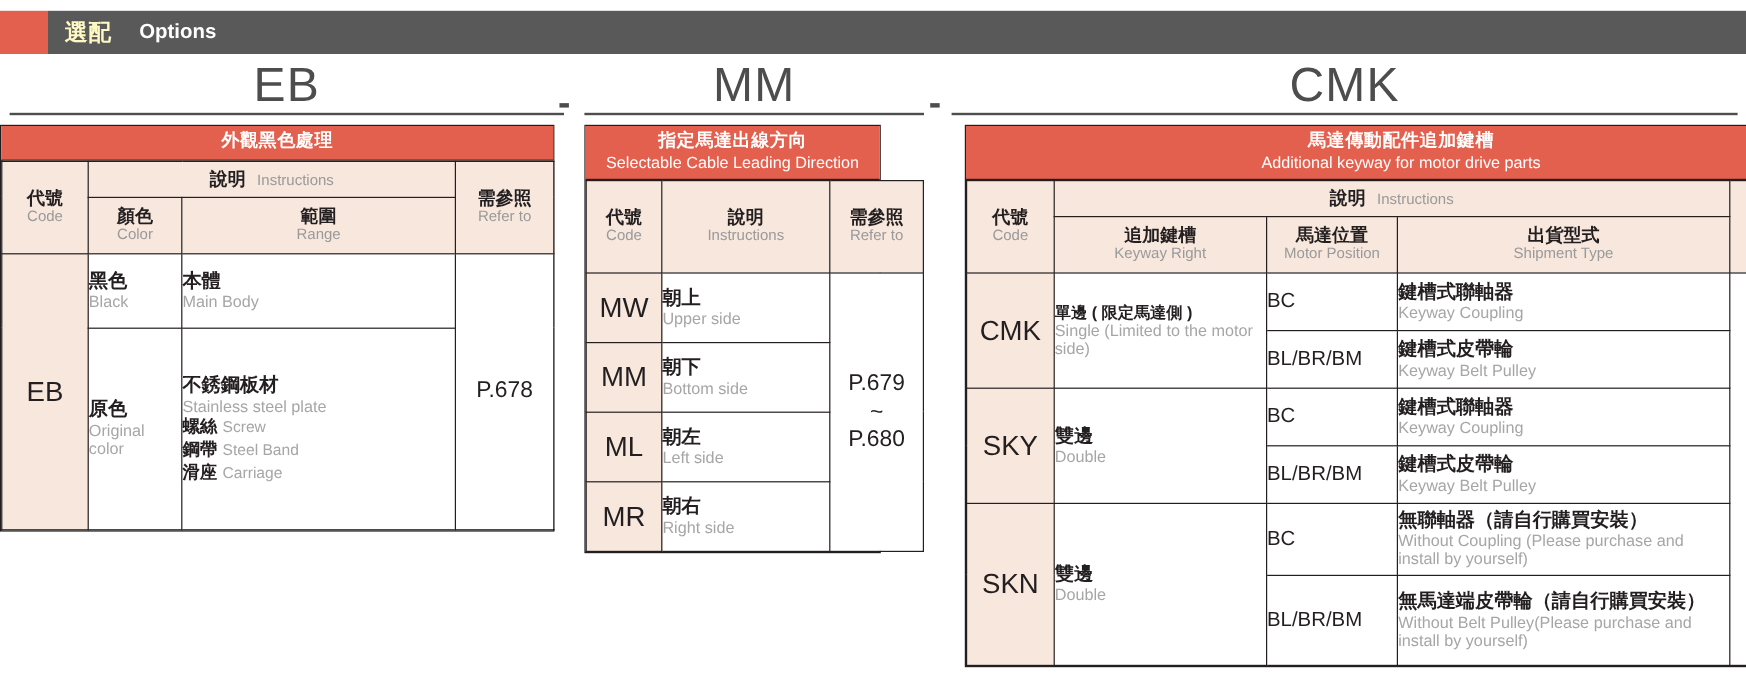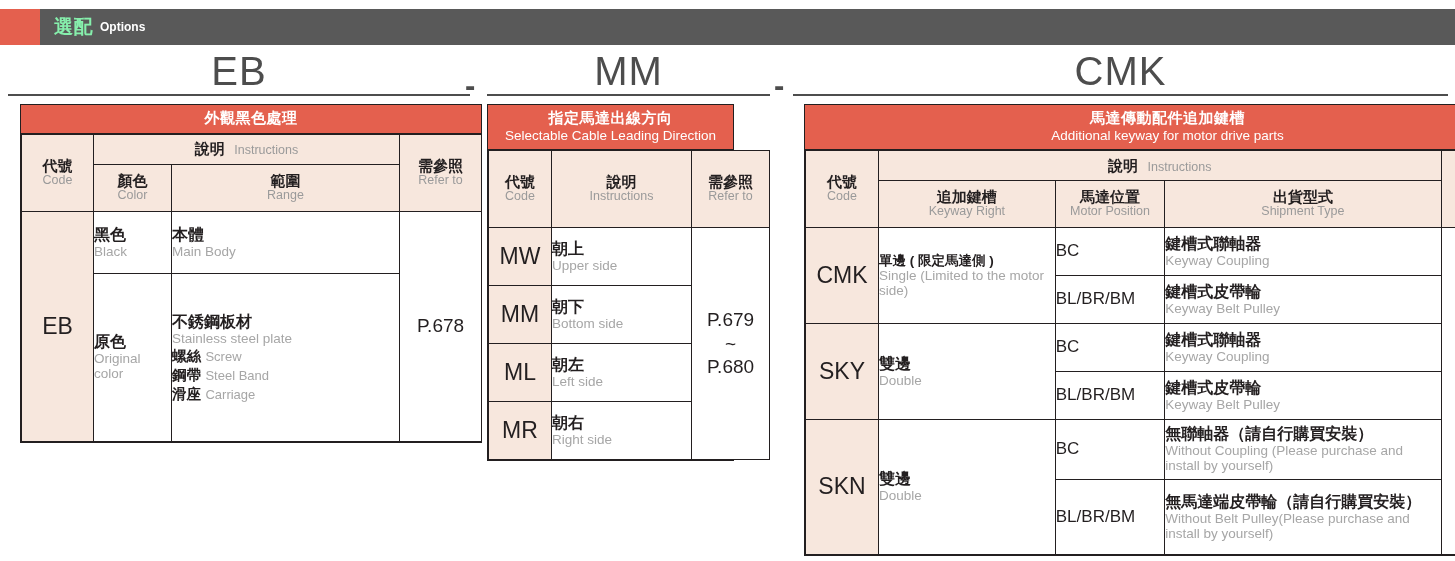--- a/index.html
+++ b/index.html
@@ -10,22 +10,22 @@
     font-family:"Liberation Sans","DejaVu Sans",sans-serif;
     color:#231f20;
     overflow:hidden;
     position:relative;
   }
 
   
   .optbar { position:absolute; left:0; top:9px; width:1455px; height:36px; display:flex; }
   .optbar-accent { width:40px; height:36px; background:#E4604E; flex:0 0 40px; }
   .optbar-body { flex:1; background:#595959; display:flex; align-items:center; padding-left:14px; }
-  .optbar-cn { color:#86efac; font-size:19px; font-weight:bold; letter-spacing:.5px; }
-  .optbar-en { color:#ffffff; font-size:12px; font-weight:bold; margin-left:7px; }
+  .optbar-cn { color:#fef9c3; font-size:19px; font-weight:bold; letter-spacing:.5px; }
+  .optbar-en { color:#ffffff; font-size:17px; font-weight:bold; margin-left:23px; }
 
   
   .titles { position:absolute; left:0; top:48px; width:1455px; height:52px; }
   .titlegrp { position:absolute; top:0; text-align:center; }
   .titlegrp .big {
     font-size:40px; font-weight:400; color:#4d4d4d;
     line-height:46px; letter-spacing:1px;
   }
   .titlegrp .rule { height:2px; background:#4d4d4d; width:100%; }
   .dash { position:absolute; top:28px; font-size:31px; color:#4d4d4d; line-height:20px; font-weight:700; }
@@ -53,21 +53,21 @@
   .txt { padding:5px 8px; line-height:1.12; }
   .txt .cn { font-size:16px; font-weight:bold; color:#231f20; display:block; }
   .txt .en { font-size:13.5px; color:#a6a6a6; display:block; }
   .txt .sm-cn { font-size:14.5px; font-weight:bold; color:#231f20; }
   .txt .sm-en { font-size:13px; color:#a6a6a6; }
   .txt .line { display:block; margin-top:1px; }
   .txt .cn-note { font-size:13.5px; font-weight:bold; }
   .plain { padding:5px 8px; font-size:17px; color:#231f20; }
 
   
-  #tbl-eb  { left:20px;   top:104px; width:462px; }
+  #tbl-eb  { left:0;   top:104px; width:462px; }
   #tbl-mm  { left:487px; top:104px; width:247px; }
   #tbl-cmk { left:804px; top:104px; width:727px; }
 </style>
 </head>
 <body>
 
 <div class="optbar">
   <div class="optbar-accent"></div>
   <div class="optbar-body">
     <span class="optbar-cn">選配</span>

